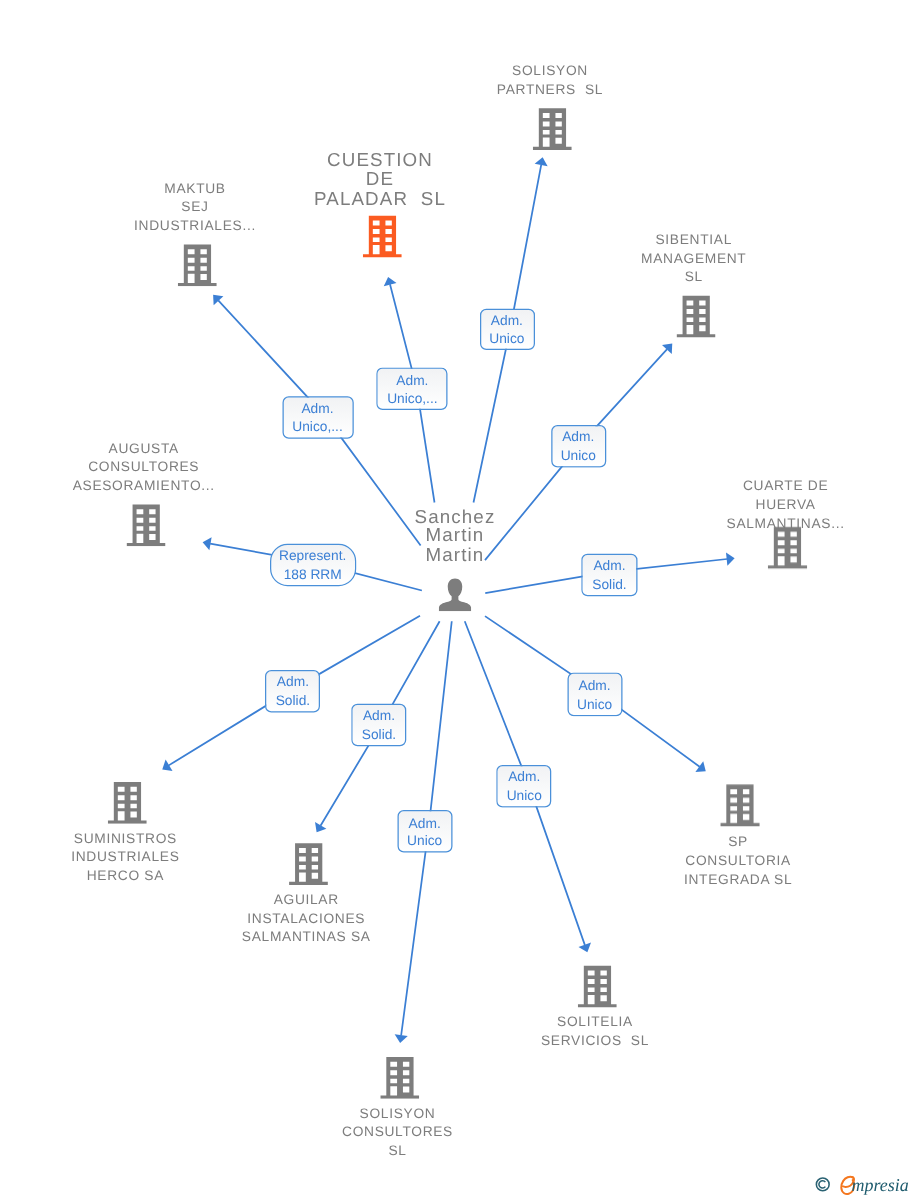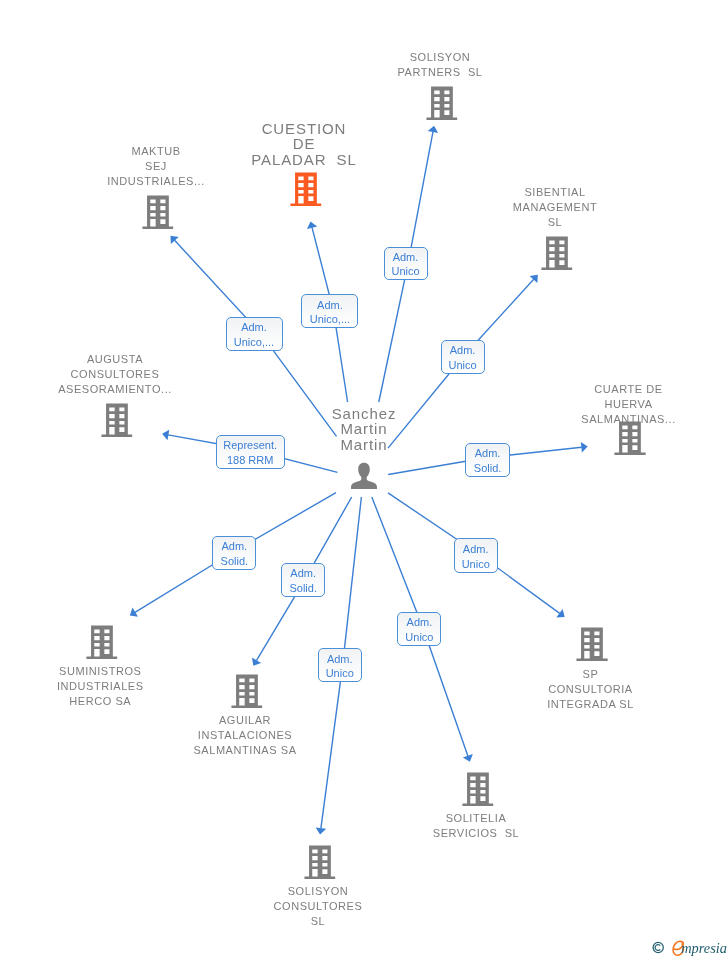--- a/index.html
+++ b/index.html
@@ -138,21 +138,21 @@
         <div>Unico,...</div>
       </div>
       <div class="elabel" style="left: 225.5px; top: 316.8px; width: 57px; height: 34px;">
         <div>Adm.</div>
         <div>Unico,...</div>
       </div>
       <div class="elabel" style="left: 440.6px; top: 339.6px; width: 44px; height: 34.2px;">
         <div>Adm.</div>
         <div>Unico</div>
       </div>
-      <div class="elabel" style="left: 215.5px; top: 434.6px; width: 69.3px; height: 34.5px;">
+      <div class="elabel" style="left: 215.5px; top: 434.6px; width: 69.3px; height: 34.5px; border-radius: 14px;">
         <div>Represent.</div>
         <div>188 RRM</div>
       </div>
       <div class="elabel" style="left: 465.4px; top: 442.5px; width: 44.4px; height: 34.6px;">
         <div>Adm.</div>
         <div>Solid.</div>
       </div>
       <div class="elabel" style="left: 212.2px; top: 536.1px; width: 44.3px; height: 33.9px;">
         <div>Adm.</div>
         <div>Solid.</div>

